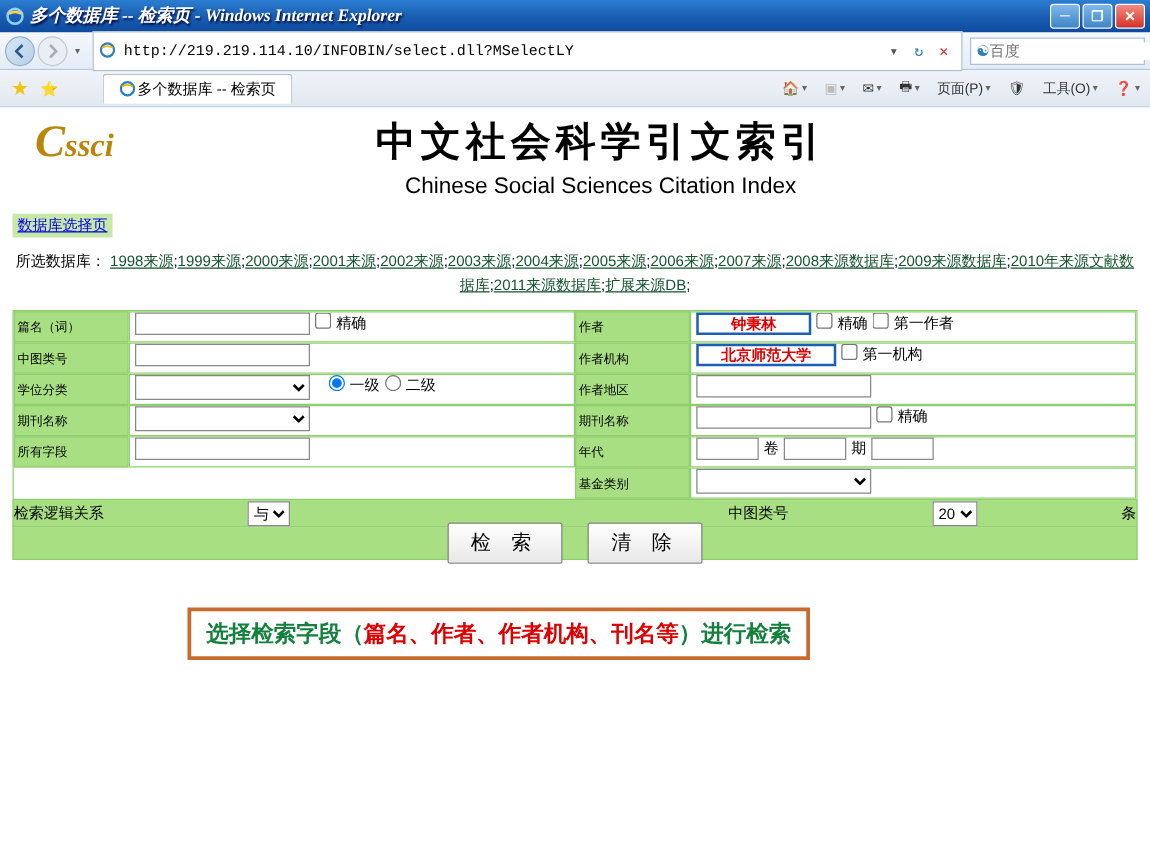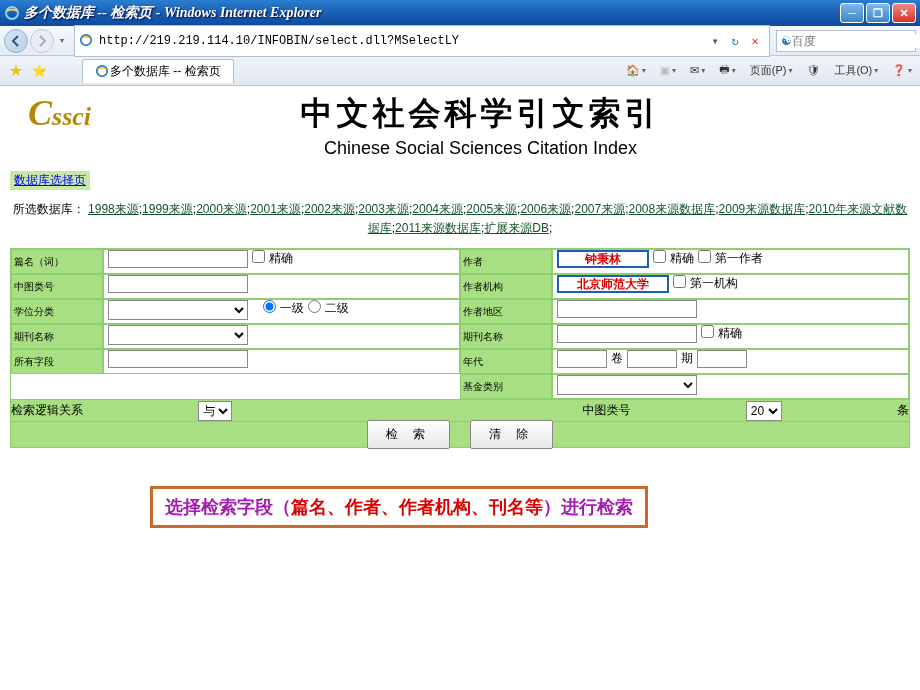--- a/index.html
+++ b/index.html
@@ -47,23 +47,23 @@
 .fr-input { flex: 1; padding: 0 4px; display: flex; align-items: flex-start; gap: 4px; border: 1px solid #8fcf6f; height: 100%; background: #fff; }
 .fr-input input[type="text"] { width: 140px; border: 1px solid #888; height: 18px; padding: 0 2px; font-size: 12px; }
 .fr-input select { width: 140px; border: 1px solid #888; height: 20px; font-size: 12px; background: #fff; }
 .fr-input input[type="checkbox"] { width: 13px; height: 13px; }
 .highlight-input { border: 2px solid #1a5fb4 !important; color: #d00; font-weight: bold; width: 92px !important; text-align: center; }
 .highlight-input2 { border: 2px solid #1a5fb4 !important; color: #d00; font-weight: bold; width: 112px !important; text-align: center; }
 .year-input { width: 50px !important; }
 .logic-bar { background: #a8df82; height: 22px; display: flex; align-items: center; justify-content: space-between; gap: 20px; border: 1px solid #8fcf6f; border-top: none; font-size: 12px; }
 .logic-bar select { border: 1px solid #888; height: 20px; background: #fff; font-size: 12px; }
 .btn-bar { background: #a8df82; height: 26px; display: flex; align-items: center; justify-content: center; gap: 20px; border: 1px solid #8fcf6f; border-top: none; }
-.btn-bar button { padding: 5px 18px; border: 1px solid #888; background: linear-gradient(to bottom, #fff, #e8e8e8); cursor: pointer; font-size: 12px; letter-spacing: 6px; border-radius: 2px; }
+.btn-bar button { padding: 5px 18px; border: 1px solid #888; background: linear-gradient(to bottom, #fff, #e8e8e8); cursor: pointer; font-size: 16px; letter-spacing: 6px; border-radius: 2px; }
 .instruction { border: 3px solid #c96b2e; padding: 6px 12px; margin: 20px 60px; font-size: 18px; font-weight: bold; display: inline-block; }
-.instruction .black { color: #a21caf; }
+.instruction .black { color: #15803d; }
 .instruction .red { color: #d00; }
 </style>
 </head>
 <body>
 
 <div class="titlebar">
   <span class="titlebar-icon">
     <svg width="16" height="16" viewBox="0 0 16 16">
         <circle cx="8" cy="8" r="6" fill="none" stroke="#8fd0ff" stroke-width="2"></circle>
         <path d="M3 6 Q8 3 13 6" fill="none" stroke="#ffd24d" stroke-width="2"></path>

